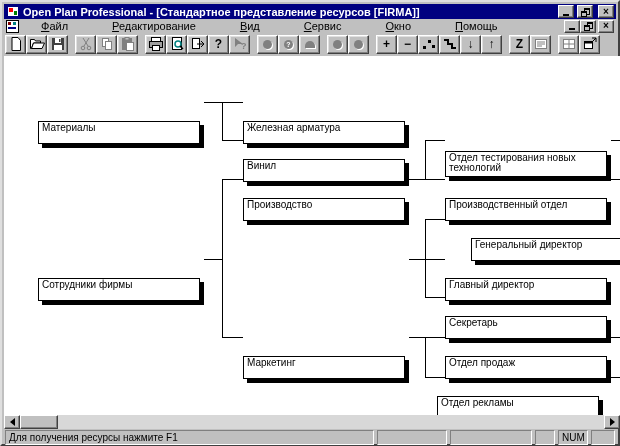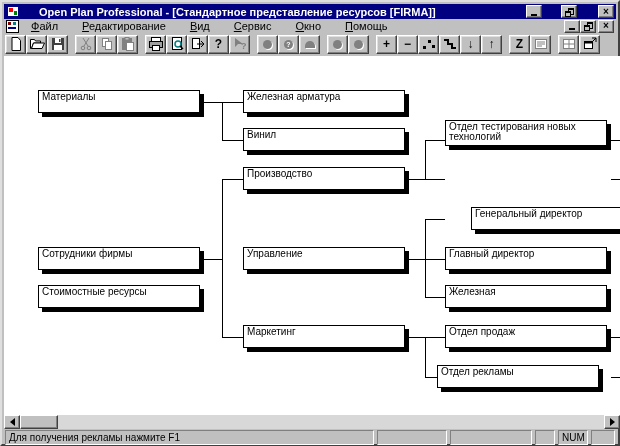--- a/index.html
+++ b/index.html
@@ -2,57 +2,57 @@
 <html><head>
 <meta charset="utf-8">
 <style>
   html,body{margin:0;padding:0;}
   body{width:620px;height:446px;overflow:hidden;background:#c0c0c0;
        font-family:"Liberation Sans",sans-serif;font-size:11px;color:#000;}
   .window{position:absolute;inset:0;background:#c0c0c0;box-sizing:border-box;
           border:2px solid;border-color:#dfdfdf #404040 #404040 #dfdfdf;}
   
   .titlebar{position:absolute;left:2px;top:2px;right:2px;height:15px;background:#000080;
-            display:flex;align-items:center;padding:0 2px;gap:19px;}
+            display:flex;align-items:center;padding:0 2px;gap:3px;}
   .title-text{color:#fff;font-weight:bold;font-size:11px;white-space:nowrap;overflow:hidden;flex:1;}
   .cbtn{width:16px;height:13px;background:#c0c0c0;box-sizing:border-box;flex:0 0 auto;
         border:1px solid;border-color:#fff #404040 #404040 #fff;
         box-shadow:inset -1px -1px 0 #808080;display:flex;align-items:center;justify-content:center;
         font-size:10px;font-weight:bold;line-height:1;}
   .gap2{margin-left:2px;}
   .glyph-min{width:6px;height:2px;background:#000;margin-top:6px;}
   .glyph-restore{position:relative;width:9px;height:8px;}
   .glyph-restore::before{content:"";position:absolute;left:3px;top:0;width:4px;height:4px;
         border:1px solid #000;border-top-width:2px;}
   .glyph-restore::after{content:"";position:absolute;left:0;top:3px;width:4px;height:3px;
         border:1px solid #000;border-top-width:2px;background:#c0c0c0;}
   
   .menubar{position:absolute;left:2px;top:17px;right:2px;height:14px;display:flex;
            align-items:center;padding:0 2px;gap:0;}
-  .menu-item{display:inline-block;padding:1px 12px;cursor:default;}
+  .menu-item{display:inline-block;padding:1px 22px;cursor:default;}
   .menu-item::first-letter{text-decoration:underline;}
   .menubar .spacer{flex:1;}
   
   .toolbar{position:absolute;left:2px;top:31px;right:2px;height:22px;display:flex;
            align-items:center;padding:0 1px;}
   .tgroup{display:flex;margin-right:7px;}
   .tbtn{width:21px;height:19px;background:#c0c0c0;box-sizing:border-box;
         border:1px solid;border-color:#fff #404040 #404040 #fff;
         box-shadow:inset -1px -1px 0 #808080,inset 1px 1px 0 #dfdfdf;
         display:flex;align-items:center;justify-content:center;padding:0;}
   .tbtn svg{display:block;}
   .txt{font-size:12px;font-weight:bold;line-height:1;}
   .circ{width:9px;height:9px;border-radius:50%;background:#808080;box-shadow:1px 1px 0 #fff;
         display:flex;align-items:center;justify-content:center;color:#fff;font-size:7px;font-weight:bold;}
   .dome{width:10px;height:7px;background:#808080;border-radius:10px 10px 0 0;box-shadow:1px 1px 0 #fff;}
   
   .canvas{position:absolute;left:2px;top:54px;width:616px;height:359px;background:#fff;overflow:hidden;}
   .node{position:absolute;width:162px;height:23px;background:#fff;border:1px solid #000;
         box-shadow:4px 4px 0 #000;box-sizing:border-box;padding:1px 3px;
-        font-size:10px;line-height:10px;overflow:hidden;}
+        font-size:10px;line-height:10px;overflow:hidden;margin-top:31px;}
   .ln{position:absolute;background:#000;}
   .h{height:1px;} .v{width:1px;}
   
   .hscroll{position:absolute;left:2px;top:413px;width:616px;height:14px;background:#d8d8d8;}
   .sbtn{position:absolute;top:0;width:16px;height:14px;background:#c0c0c0;box-sizing:border-box;
         border:1px solid;border-color:#fff #404040 #404040 #fff;box-shadow:inset -1px -1px 0 #808080;
         display:flex;align-items:center;justify-content:center;}
   .tri-l{width:0;height:0;border:4px solid transparent;border-right:5px solid #000;margin-left:-4px;}
   .tri-r{width:0;height:0;border:4px solid transparent;border-left:5px solid #000;margin-right:-4px;}
   .thumb{position:absolute;left:16px;top:0;width:38px;height:14px;background:#c0c0c0;box-sizing:border-box;
@@ -293,43 +293,42 @@
     <div class="ln h" style="left:607px;top:84px;width:9px"></div>
     <div class="ln h" style="left:607px;top:123px;width:9px"></div>
     <div class="ln h" style="left:607px;top:281px;width:9px"></div>
     <div class="ln h" style="left:607px;top:321px;width:9px"></div>
 
     <div class="node" style="left:34px;top:34px"><span>Материалы</span></div>
     <div class="node" style="left:239px;top:34px"><span>Железная арматура</span></div>
     <div class="node" style="left:239px;top:72px"><span>Винил</span></div>
     <div class="node" style="left:239px;top:111px"><span>Производство</span></div>
     <div class="node" style="left:34px;top:191px"><span>Сотрудники фирмы</span></div>
-    <div class="node" style="left:34px;top:229px"><span>Стоимостные ресурсы</span></div>
-    <div class="node" style="left:239px;top:191px"><span>Управление</span></div>
     <div class="node" style="left:239px;top:269px"><span>Маркетинг</span></div>
     <div class="node" style="left:441px;top:64px;height:26px"><span>Отдел тестирования новых технологий</span></div>
+    <div class="node" style="left:441px;top:111px"><span>Производственный отдел</span></div>
     <div class="node" style="left:467px;top:151px"><span>Генеральный директор</span></div>
     <div class="node" style="left:441px;top:191px"><span>Главный директор</span></div>
-    <div class="node" style="left:441px;top:229px"><span>Железная</span></div>
+    <div class="node" style="left:441px;top:229px"><span>Секретарь</span></div>
     <div class="node" style="left:441px;top:269px"><span>Отдел продаж</span></div>
     <div class="node" style="left:433px;top:309px"><span>Отдел рекламы</span></div>
   </div>
 
   <div class="hscroll">
     <span class="sbtn" style="left:0">
         <span class="tri-l"></span>
       </span>
     <span class="thumb"></span>
     <span class="sbtn" style="right:0">
         <span class="tri-r"></span>
       </span>
   </div>
 
   <div class="statusbar">
-    <span class="pane msg">Для получения рекламы нажмите F1</span>
+    <span class="pane msg">Для получения ресурсы нажмите F1</span>
     <span class="pane w70"></span>
     <span class="pane w82"></span>
     <span class="pane w20"></span>
     <span class="pane w30">NUM</span>
     <span class="pane w24"></span>
   </div>
 
 </div>
 
 </body></html>

